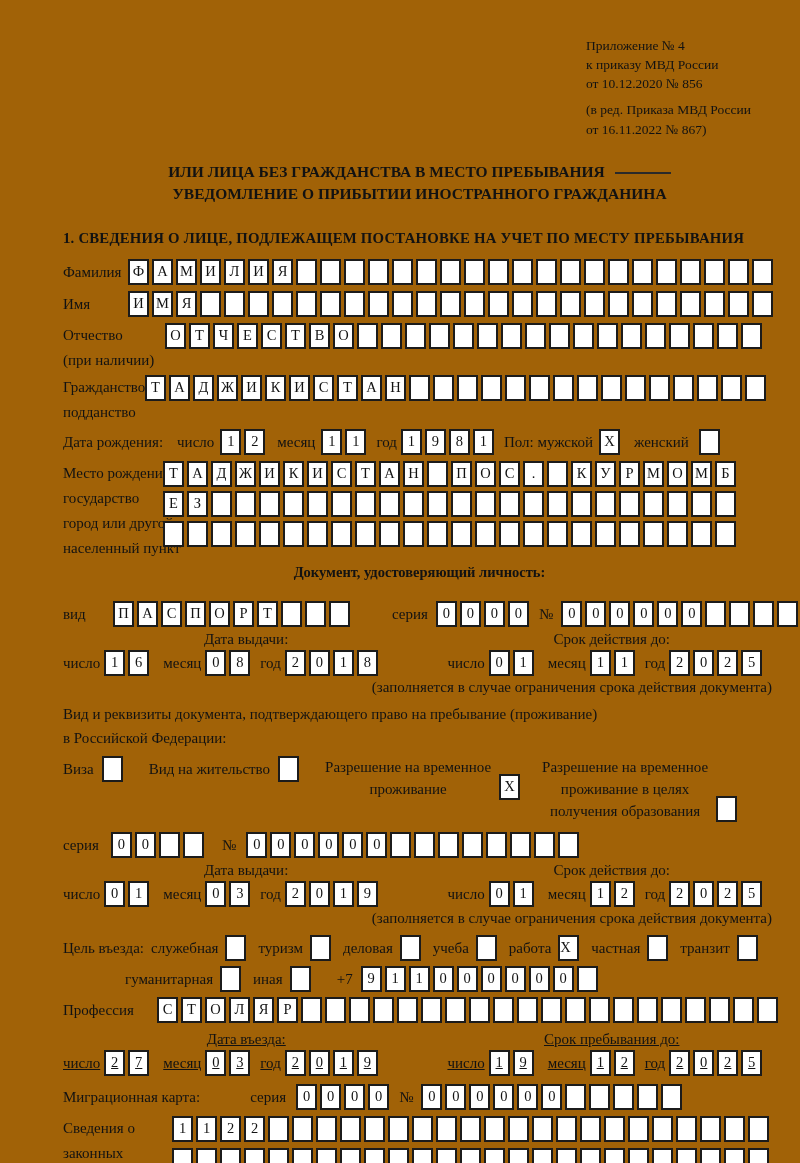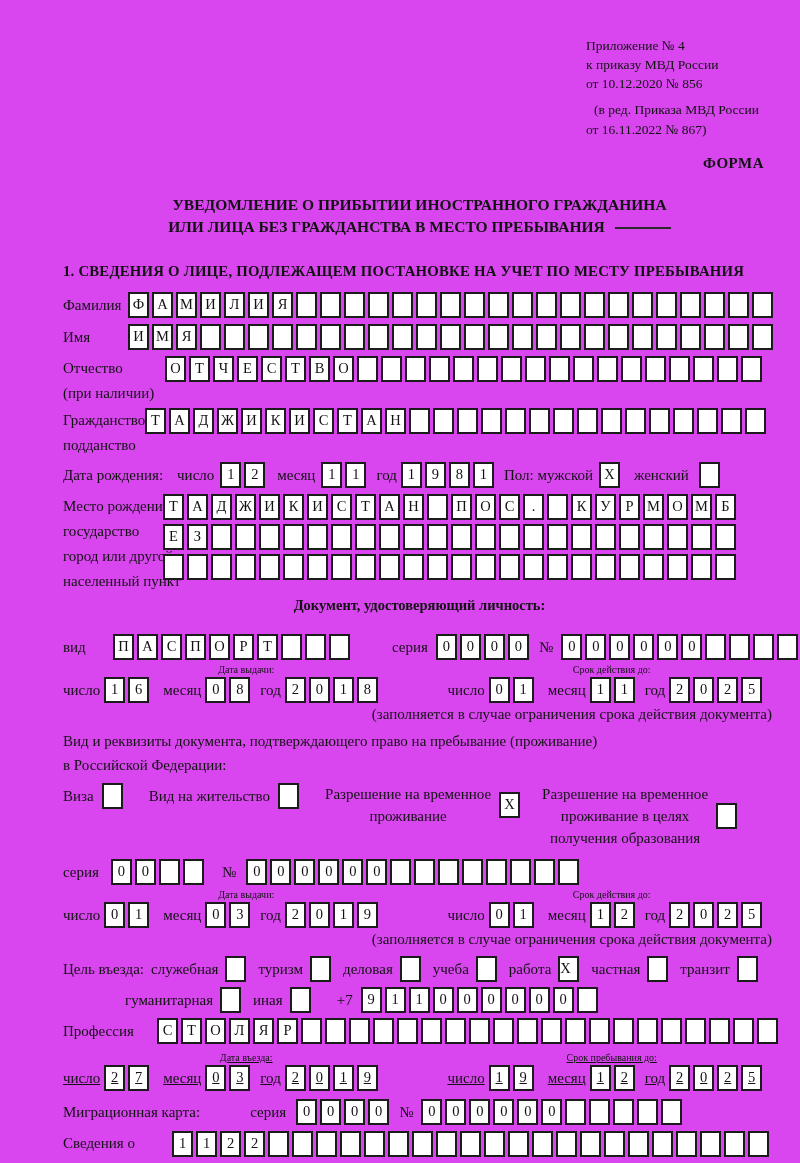--- a/index.html
+++ b/index.html
@@ -1,24 +1,24 @@
 <!DOCTYPE html>
 <html lang="ru"><head>
 <meta charset="utf-8">
 <style>
   html,body{margin:0;padding:0;background:#e8e8e8;}
   .page{
     width:800px;height:1163px;box-sizing:border-box;
-    margin:0 auto;background:#d946ef;color:#121212;
+    margin:0 auto;background:#a16207;color:#121212;
     padding:36px 24px 10px 63px;overflow:hidden;position:relative;
     font-family:"Liberation Serif","DejaVu Serif",serif;
   }
   
   .hdr{margin-left:auto;width:190px;font-size:13.5px;line-height:1.42;}
-  .hdr .gap{margin-top:7px;margin-left:8px;}
+  .hdr .gap{margin-top:7px;}
   .forma{text-align:right;padding-right:12px;font-weight:bold;font-size:15px;margin-top:16px;letter-spacing:.5px;}
   
   .title{margin-top:22px;text-align:center;font-weight:bold;font-size:15.5px;line-height:1.45;}
   .title-underline{display:inline-block;width:56px;border-bottom:2px solid #2a2a2a;margin-left:10px;transform:translateY(-3px);}
   .sec-heading{margin-top:24px;font-weight:bold;font-size:14.8px;letter-spacing:.2px;}
   
   .frow{display:flex;align-items:flex-start;margin-top:6px;}
   .boxes{display:inline-flex;gap:3px;flex:0 0 auto;}
   .cbox{box-sizing:border-box;width:21px;height:26px;border:2px solid #1b1b1b;background:#fff;
         text-align:center;font-size:14.5px;line-height:21px;flex:0 0 auto;}
@@ -28,57 +28,56 @@
   .w-patr{width:102px;flex:0 0 auto;}
   .w-cit{width:82px;flex:0 0 auto;}
   .w-birthpl{width:100px;flex:0 0 auto;}
   .w-vid{width:50px;flex:0 0 auto;}
   .w-prof{width:94px;flex:0 0 auto;}
   .stack{display:flex;flex-direction:column;gap:4px;}
   
   .dates{display:flex;margin-top:4px;}
   .dgroup{width:368px;}
   .dgroup.right{width:330px;margin-left:18px;}
-  .dhead{text-align:center;font-size:10px;}
+  .dhead{text-align:center;font-size:15px;}
   .dline{display:flex;align-items:center;margin-top:2px;}
   .dline .lbl{margin-right:4px;}
   .dline .ml{margin-left:14px;}
   .note{font-size:15px;text-align:right;padding-right:4px;margin-top:3px;}
   
   .doc-heading{text-align:center;font-weight:bold;font-size:14.5px;margin-top:3px;}
   
   .opts{display:flex;align-items:flex-start;margin-top:6px;}
-  .opt{display:flex;align-items:center;}
+  .opt{display:flex;align-items:flex-end;}
   .opt .lbl{margin-right:8px;}
   .optlines{font-size:15px;line-height:22px;text-align:center;margin-right:8px;}
   
   .purpose .lbl{margin-right:7px;}
   .purpose .boxes{margin-right:12px;}
   
   .rep-label{width:109px;flex:0 0 auto;font-size:15px;line-height:25px;}
 </style>
 </head>
 <body>
 
 <div class="page">
 
   <div class="hdr">
     <div>Приложение № 4</div>
     <div>к приказу МВД России</div>
     <div>от 10.12.2020 № 856</div>
     <div class="gap">(в ред. Приказа МВД России</div>
     <div>от 16.11.2022 № 867)</div>
   </div>
-  <div class="forma">ФОРМА</div>
 
   <div class="title">
-    <div>УВЕДОМЛЕНИЕ О ПРИБЫТИИ ИНОСТРАННОГО ГРАЖДАНИНА</div>
     <div>
       <span>ИЛИ ЛИЦА БЕЗ ГРАЖДАНСТВА В МЕСТО ПРЕБЫВАНИЯ</span><span class="title-underline"></span>
     </div>
+    <div>УВЕДОМЛЕНИЕ О ПРИБЫТИИ ИНОСТРАННОГО ГРАЖДАНИНА</div>
   </div>
 
   <div class="sec-heading">1. СВЕДЕНИЯ О ЛИЦЕ, ПОДЛЕЖАЩЕМ ПОСТАНОВКЕ НА УЧЕТ ПО МЕСТУ ПРЕБЫВАНИЯ</div>
 
   <div class="frow" style="margin-top:12px;">
     <span class="lbl w-surname">Фамилия</span>
     <span class="boxes">
         <span class="cbox">Ф</span>
         <span class="cbox">А</span>
         <span class="cbox">М</span>

